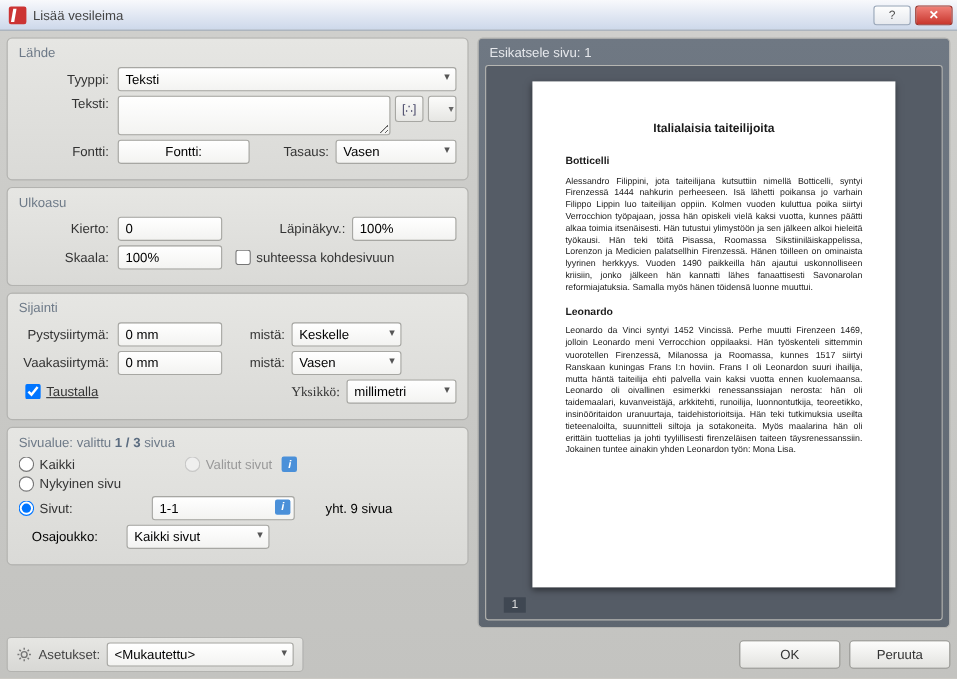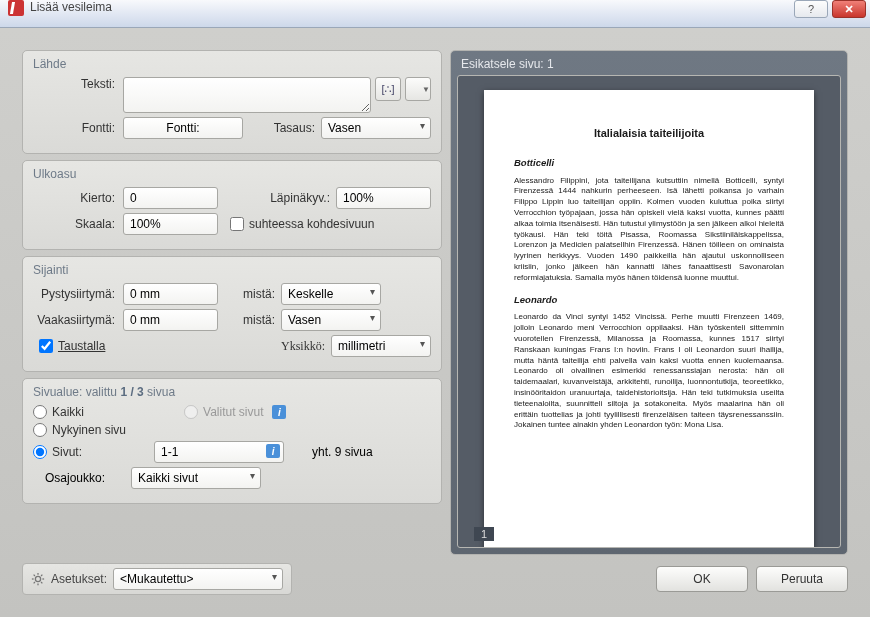--- a/index.html
+++ b/index.html
@@ -1,31 +1,31 @@
 <!DOCTYPE html>
 <html><head>
 <meta charset="utf-8">
 <style>
   * { box-sizing: border-box; margin: 0; padding: 0; font-family: "Segoe UI", Tahoma, sans-serif; }
   body { background: #d4d0c8; width: 870px; height: 617px; overflow: hidden; }
   .titlebar {
     height: 28px;
     background: linear-gradient(to bottom, #f8f9fc 0%, #e2e8f3 50%, #cdd8ea 100%);
     border-bottom: 1px solid #9aa7b8;
-    display: flex; padding: 0 4px 0 8px;
+    display: flex; align-items: center; padding: 0 4px 0 8px;
     font-size: 12px; color: #444;
   }
   .titlebar .appicon { width: 16px; height: 16px; margin-right: 6px; background: #c33; display:inline-block; border-radius:2px; position:relative;}
   .titlebar .appicon::after { content:""; position:absolute; left:3px; top:2px; width:3px; height:12px; background:#fff; transform:skewX(-10deg);}
   .titlebar-spacer { flex:1; }
   .titlebar .winbtn { width: 34px; height: 18px; margin-left: 4px; border: 1px solid #9aa7b8; border-radius: 3px; display:flex; align-items:center; justify-content:center; font-size:11px; background:linear-gradient(#fdfdfd,#e6e9ee); color:#555;}
   .titlebar .winbtn.close { background: linear-gradient(#f08078,#c8362d); color:#fff; border-color:#9a322a; font-weight:bold;}
   .outer {
     height: calc(100% - 28px);
-    padding: 22px; display:flex; flex-direction:column;
+    padding: 6px; display:flex; flex-direction:column;
     background: linear-gradient(#cfcfcc,#c3c3c0);
   }
   .cols { display:flex; gap:8px; flex:1; min-height:0;}
   .leftcol { width: 420px; display:flex; flex-direction:column; gap:6px;}
   .panel {
     border: 1px solid #b3b3b0; border-radius: 5px;
     background: linear-gradient(#e6e6e3,#dadad7);
     padding: 6px 10px 10px 10px;
   }
   .panel > .ptitle { font-size:12px; color:#6e7a88; margin-bottom:6px; }
@@ -50,21 +50,21 @@
   .previewtitle { font-size:12px; color:#e6e8ec; margin:2px 4px 4px 4px;}
   .previewbody {
     flex:1; position:relative; background:#555c66; border:1.5px solid #b6b6b2; border-radius:3px;
     display:flex; align-items:flex-start; justify-content:center; overflow:hidden; padding:14px 14px 22px 14px;
   }
   .page {
     width: 330px; height: 460px; background:#fff; box-shadow:0 2px 6px rgba(0,0,0,0.5);
     padding: 26px 30px; font-size:8px; color:#1a1a1a; line-height:1.35;
   }
   .page h1{ font-size:11px; text-align:center; font-weight:bold; margin:10px 0 16px;}
-  .page h2{ font-size:9.5px; font-weight:bold; margin:10px 0 6px;font-style:italic;}
+  .page h2{ font-size:9.5px; font-weight:bold; margin:10px 0 6px;}
   .page p { text-align:justify;}
   .pagenum { position:absolute; left:16px; bottom:6px; background:#3f4752; color:#ddd; font-size:11px; padding:1px 7px;}
   .bottombar { display:flex; align-items:center; margin-top:8px; gap:8px;}
   .settings { display:flex; align-items:center; gap:6px; border:1px solid #b3b3b0; border-radius:4px; padding:4px 8px; background:linear-gradient(#e6e6e3,#d8d8d5); font-size:12px; color:#444;}
   .settings select{ width:170px;}
   .mainbtn { width:92px; height:26px; border:1px solid #9a9a96; border-radius:4px; background:linear-gradient(#fdfdfc,#e2e2df); font-size:12px; color:#333;}
   .muted { color:#999;}
   .gearicon { width:14px; height:14px; display:inline-block; }
   .info-i { display:inline-flex; width:14px; height:14px; background:#4a90d9; color:#fff; border-radius:2px; align-items:center; justify-content:center; font-size:10px; font-weight:bold; font-style:italic; margin-left:4px;}
   .tri { font-size:8px; color:#666; margin-left:auto; padding-left:4px;}
@@ -84,20 +84,24 @@
   <div class="winbtn">?</div>
   <div class="winbtn close">✕</div>
 </div>
 
 <div class="outer">
   <div class="cols">
     <div class="leftcol">
 
       <div class="panel">
         <div class="ptitle">Lähde</div>
+        <div class="row">
+          <span class="lbl">Tyyppi:</span>
+          <span class="selwrap full"><select class="ctrl selectw"><option>Teksti</option></select></span>
+        </div>
         <div class="row" style="align-items:flex-start;">
           <span class="lbl">Teksti:</span>
           <textarea class="ctrl textarea" value="" style=""></textarea>
           <button class="iconbtn">
               <span>[∴]</span>
             </button>
           <button class="iconbtn">
               <span class="tri">▼</span>
             </button>
         </div>

